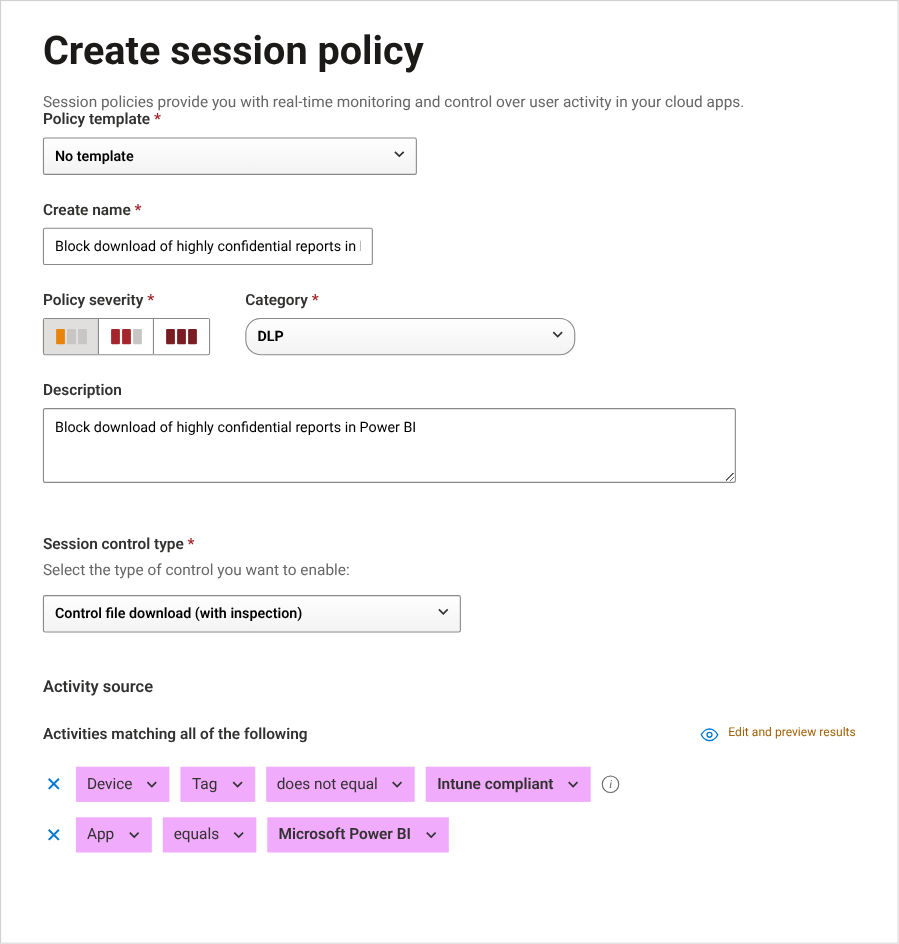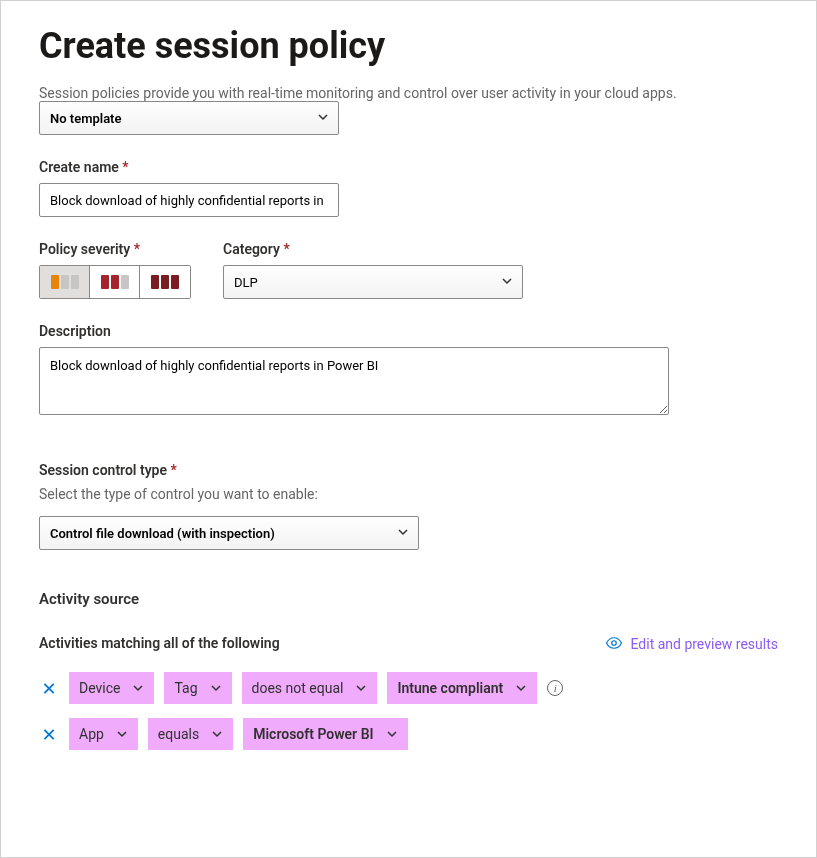--- a/index.html
+++ b/index.html
@@ -142,25 +142,25 @@
       justify-content: space-between;
       align-items: center;
       margin-top: 26px;
       margin-bottom: 20px;
     }
     .activities-label {
       font-weight: 600;
       font-size: 14px;
     }
     .preview-link {
-      color: #8b5cf6;
-      font-size: 14px;
-      cursor: pointer;
-      display: flex;
-      align-items: flex-end;
+      color: #a16207;
+      font-size: 11px;
+      cursor: pointer;
+      display: flex;
+      align-items: flex-start;
       gap: 8px;
     }
     .filter-row {
       display: flex;
       align-items: center;
       gap: 10px;
       margin-bottom: 14px;
     }
     .close-x {
       color: #0078d4;
@@ -214,21 +214,24 @@
     }
   </style>
 </head>
 <body>
 
 <div class="container">
   <h1>Create session policy</h1>
   <p class="subtitle">Session policies provide you with real-time monitoring and control over user activity in your cloud apps.</p>
 
   <div class="field-group">
-    <div class="select-wrap" style="width:300px;">
+    <div class="field-label">
+      <span>Policy template</span> <span class="required">*</span>
+    </div>
+    <div class="select-wrap" style="width:340px;">
       <button class="select">
         <span>No template</span>
       </button>
       <span class="select-chevron">
         <svg class="chevron" viewBox="0 0 12 12">
             <path d="M2 4 L6 8 L10 4"></path>
           </svg>
       </span>
     </div>
   </div>
@@ -263,21 +266,21 @@
           <span class="sev-block sev-darkred"></span>
           <span class="sev-block sev-darkred"></span>
         </button>
       </div>
     </div>
     <div style="flex:0 0 300px;">
       <div class="field-label">
         <span>Category</span> <span class="required">*</span>
       </div>
       <div class="select-wrap" style="width:300px;">
-        <button class="select" style="font-weight:400;">
+        <button class="select" style="font-weight:700;border-radius:14px;">
           <span>DLP</span>
         </button>
         <span class="select-chevron">
           <svg class="chevron" viewBox="0 0 12 12">
               <path d="M2 4 L6 8 L10 4"></path>
             </svg>
         </span>
       </div>
     </div>
   </div>

